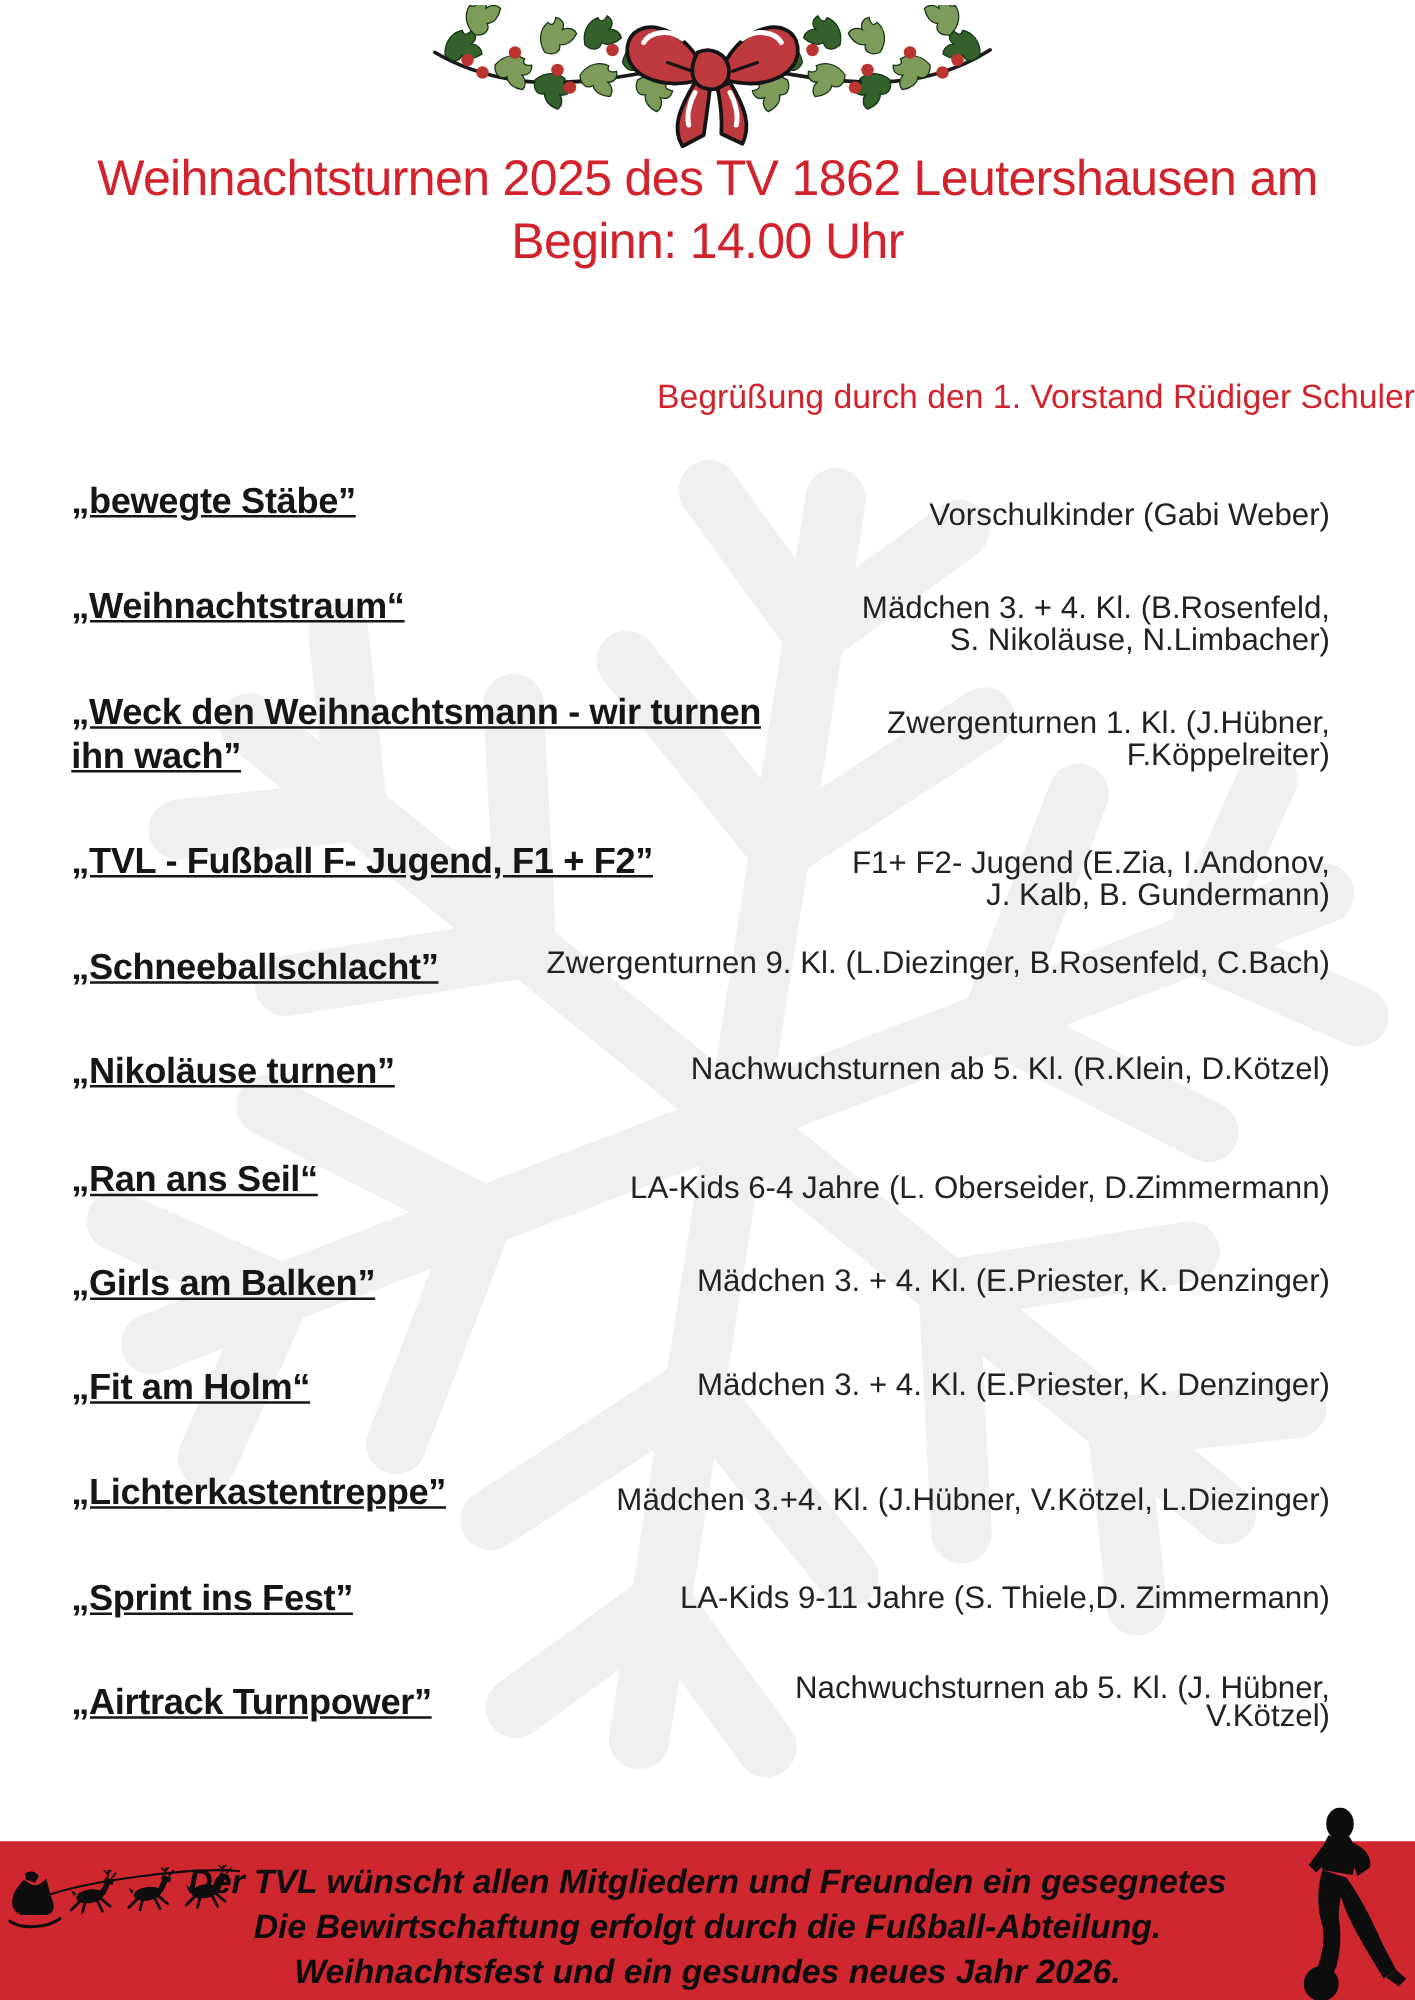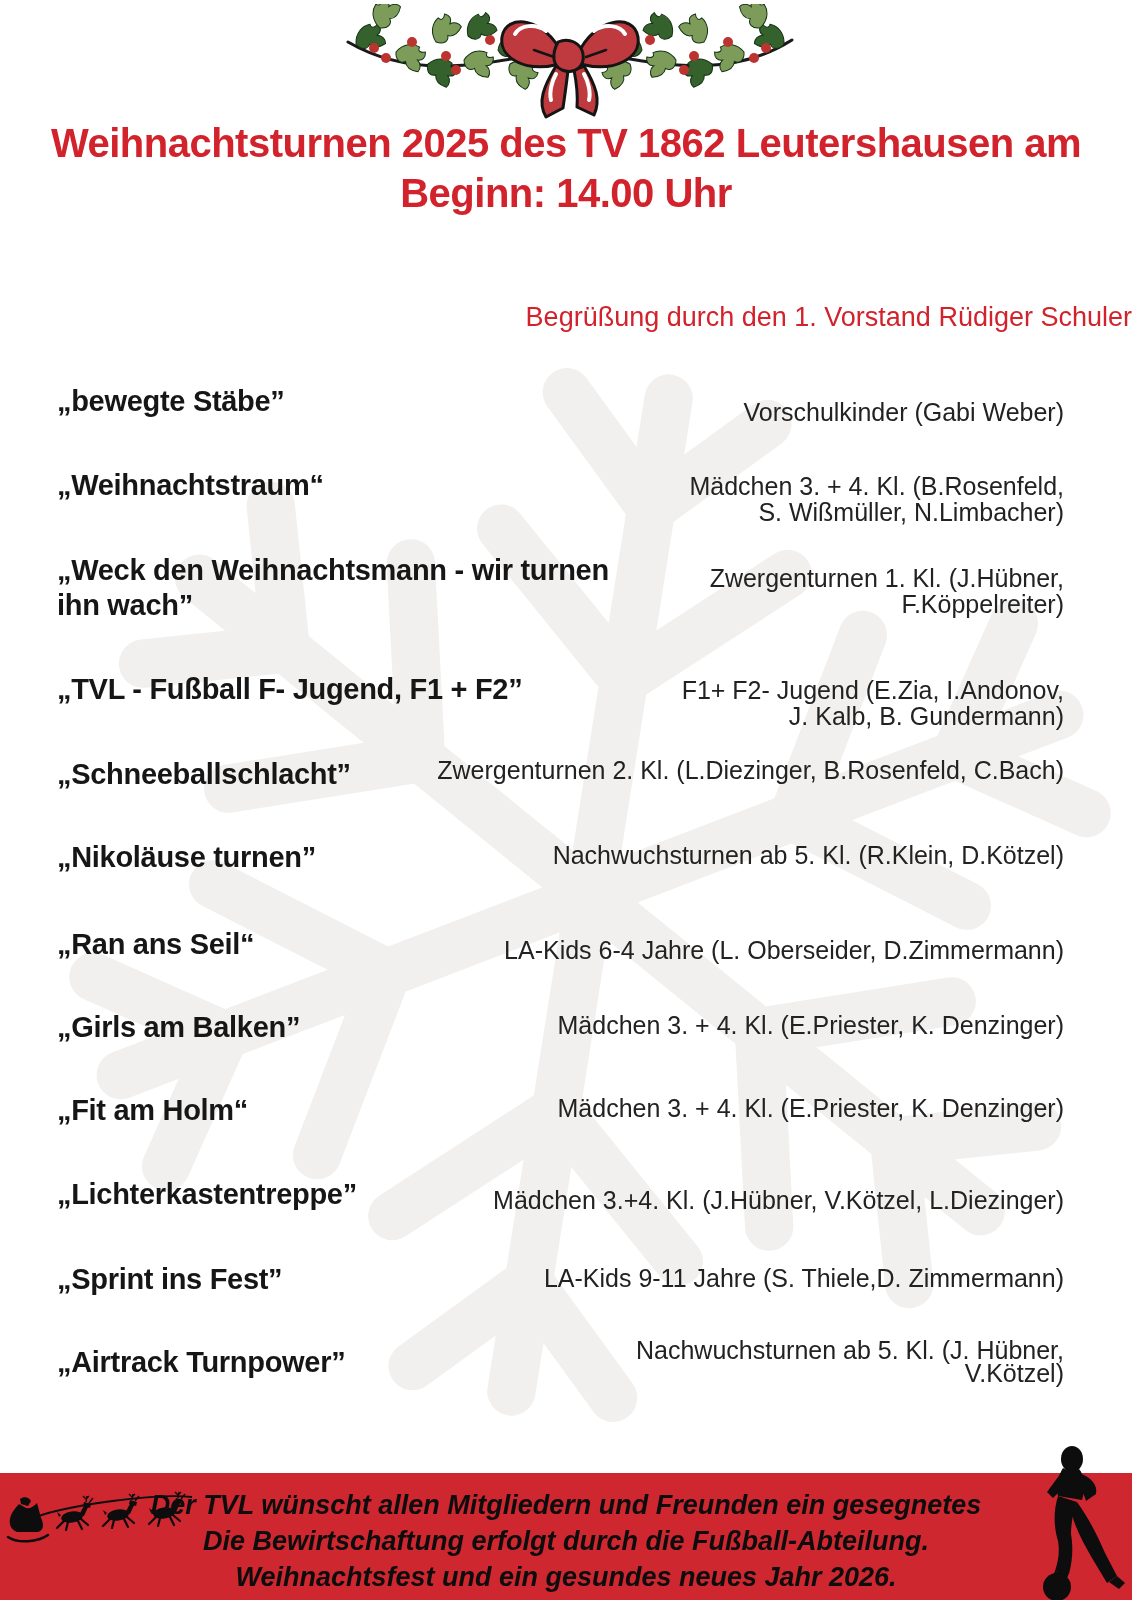--- a/index.html
+++ b/index.html
@@ -7,33 +7,34 @@
     position:relative; width:1132px; height:1600px; margin:0 auto;
     background:#ffffff; overflow:hidden;
     font-family:"Liberation Sans", sans-serif;
   }
   
   .garland{position:absolute; left:340px; top:4px; z-index:2;}
   .watermark{position:absolute; left:10px; top:315px; z-index:0; pointer-events:none;}
   
   .title{
     position:absolute; top:118px; left:0; width:100%; z-index:3;
-    text-align:center; color:#d2222b; font-weight:bold;
+    text-align:center; color:#d2222b; font-weight:normal;
     font-size:40px; line-height:50px; letter-spacing:-0.5px; white-space:nowrap;
   }
   .subtitle{
     position:absolute; top:301px; left:0; width:100%; z-index:3;
     text-align:right; color:#d2222b; font-size:27px; line-height:32px;
   }
   
   .row{position:absolute; left:0; width:100%; z-index:3;}
   .act-title{
     position:absolute; left:57px; top:0; width:590px;
     font-weight:bold; font-size:29px; line-height:35px; color:#161616;
     letter-spacing:-0.3px;
+    text-decoration:underline;
   }
   .act-group{
     position:absolute; right:68px; width:640px;
     text-align:right; font-size:25px; line-height:26px; color:#222;
   }
   .group-line{white-space:nowrap;}
   .group-line:empty{display:none;}
   
   .footer-band{
     position:absolute; left:0; top:1473px; width:100%; height:127px;
@@ -153,41 +154,41 @@
     <div class="act-title">„bewegte Stäbe”</div>
     <div class="act-group" style="top:15px">
       <div class="group-line">Vorschulkinder (Gabi Weber)</div>
 
     </div>
   </div>
   <div class="row" style="top:468px">
     <div class="act-title">„Weihnachtstraum“</div>
     <div class="act-group" style="top:5px">
       <div class="group-line">Mädchen 3. + 4. Kl. (B.Rosenfeld,</div>
-      <div class="group-line">S. Wißmüller, N.Limbacher)</div>
+      <div class="group-line">S. Nikoläuse, N.Limbacher)</div>
     </div>
   </div>
   <div class="row" style="top:553px">
     <div class="act-title">„Weck den Weihnachtsmann - wir turnen ihn wach”</div>
     <div class="act-group" style="top:12px">
       <div class="group-line">Zwergenturnen 1. Kl. (J.Hübner,</div>
       <div class="group-line">F.Köppelreiter)</div>
     </div>
   </div>
   <div class="row" style="top:672px">
     <div class="act-title">„TVL - Fußball F- Jugend, F1 + F2”</div>
     <div class="act-group" style="top:5px">
       <div class="group-line">F1+ F2- Jugend (E.Zia, I.Andonov,</div>
       <div class="group-line">J. Kalb, B. Gundermann)</div>
     </div>
   </div>
   <div class="row" style="top:757px">
     <div class="act-title">„Schneeballschlacht”</div>
     <div class="act-group" style="top:0px">
-      <div class="group-line">Zwergenturnen 2. Kl. (L.Diezinger, B.Rosenfeld, C.Bach)</div>
+      <div class="group-line">Zwergenturnen 9. Kl. (L.Diezinger, B.Rosenfeld, C.Bach)</div>
 
     </div>
   </div>
   <div class="row" style="top:840px">
     <div class="act-title">„Nikoläuse turnen”</div>
     <div class="act-group" style="top:2px">
       <div class="group-line">Nachwuchsturnen ab 5. Kl. (R.Klein, D.Kötzel)</div>
 
     </div>
   </div>

